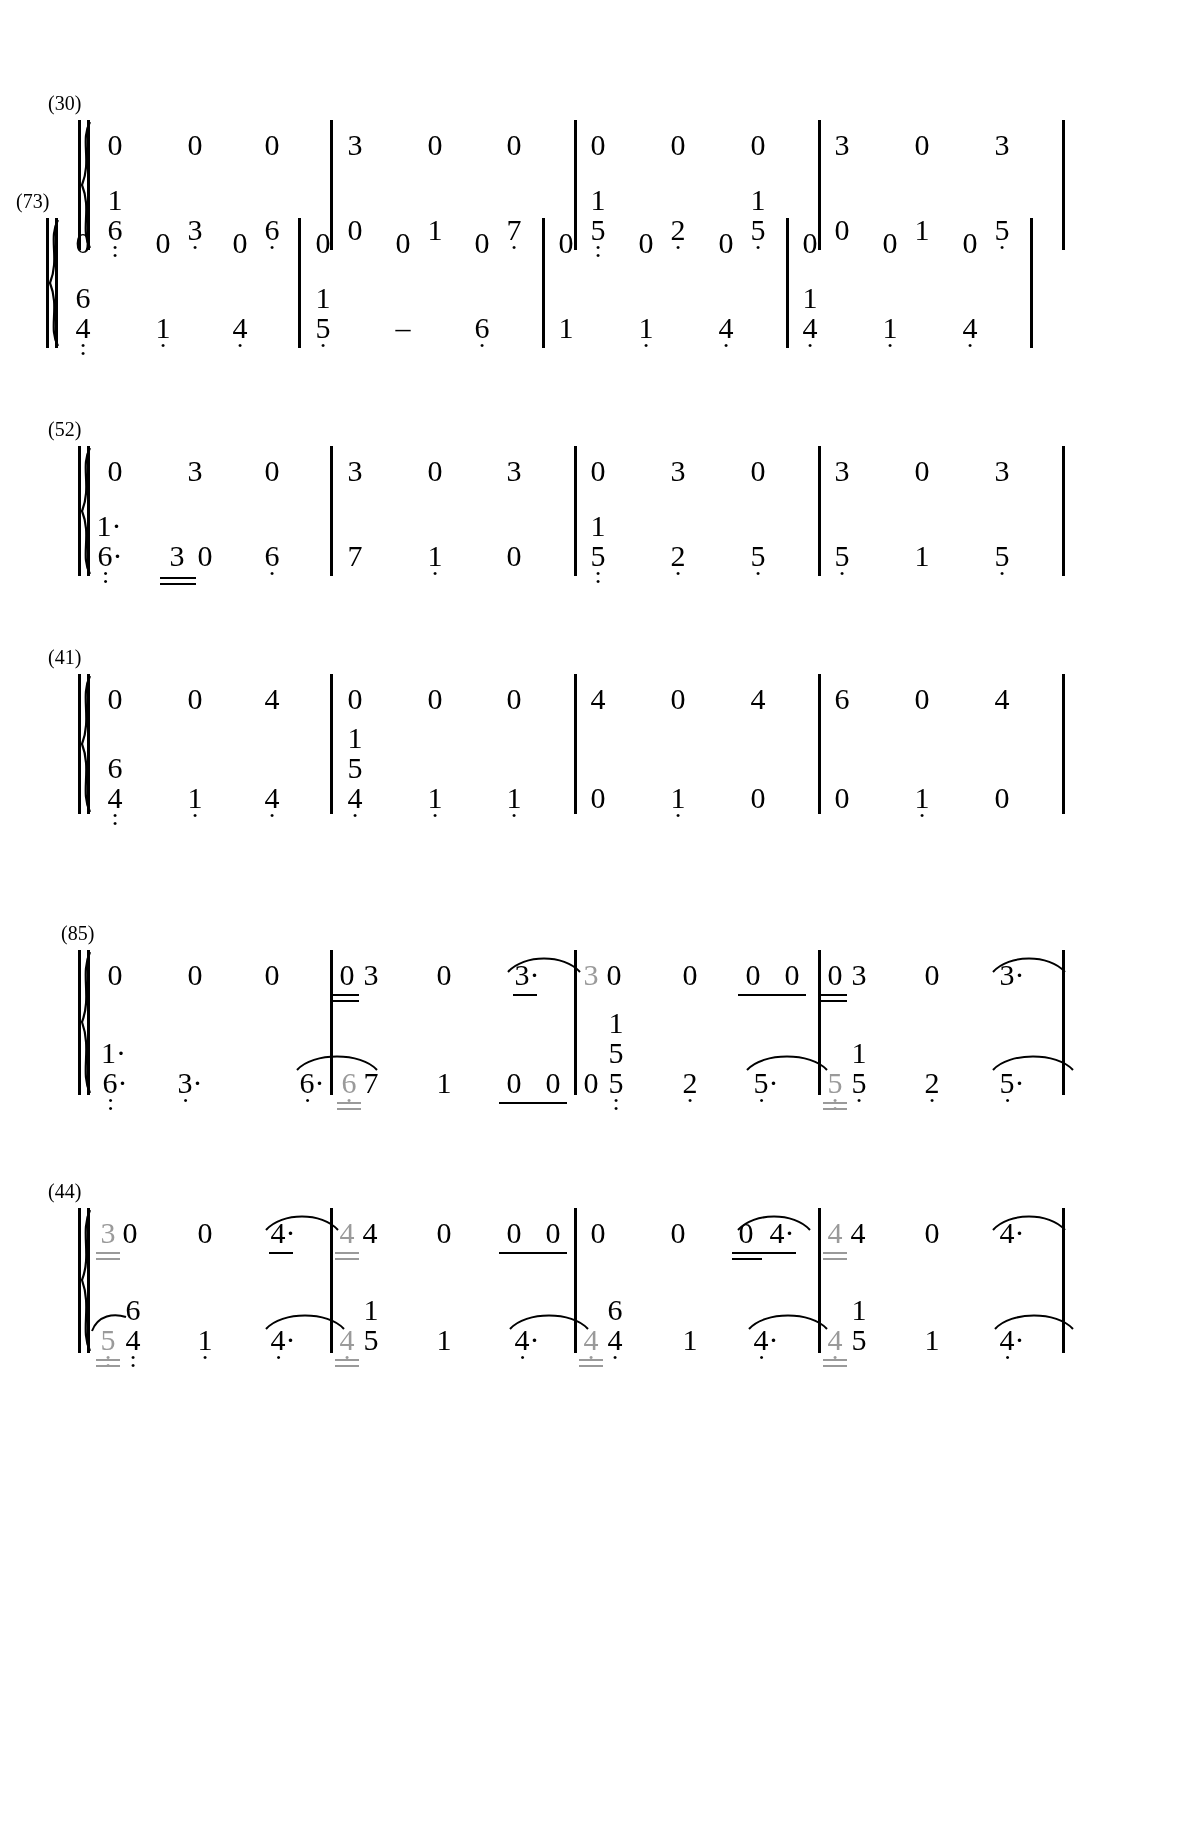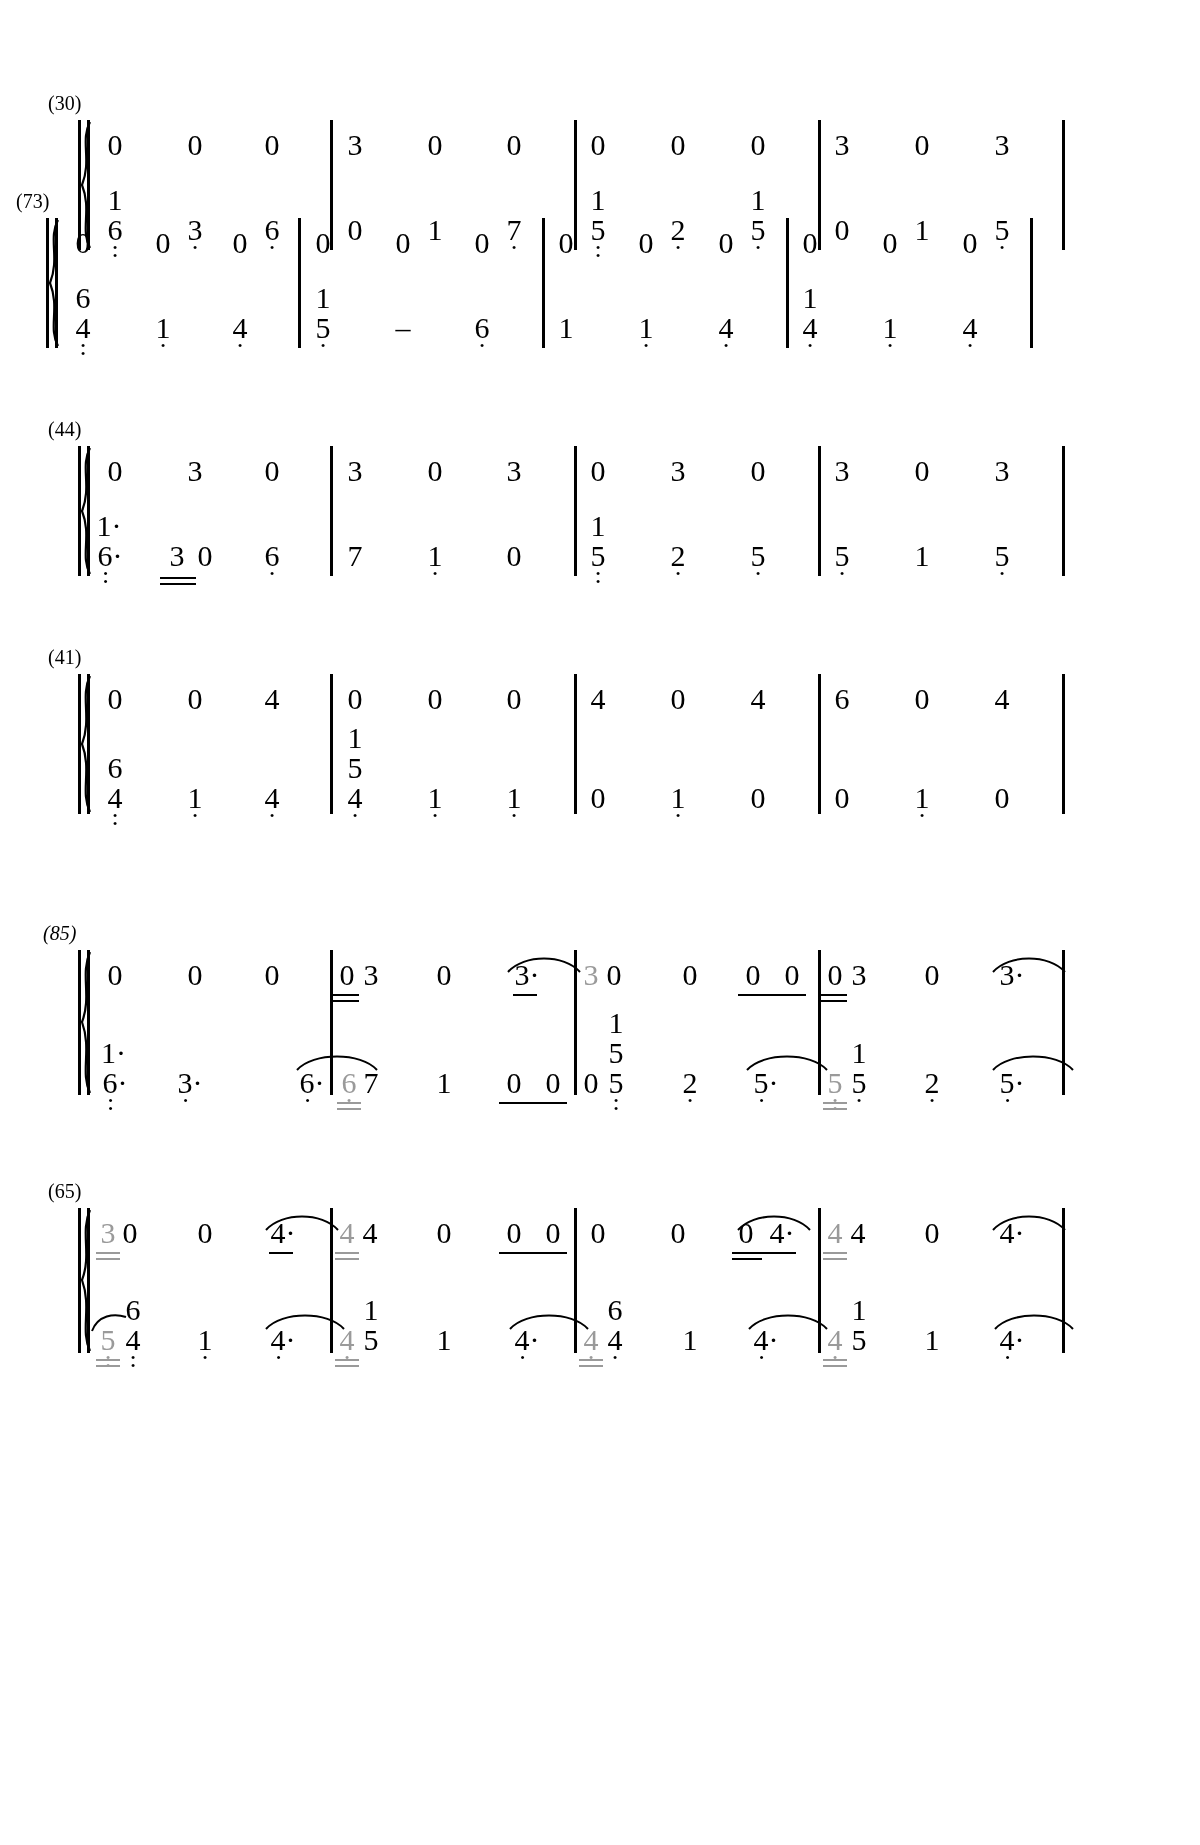--- a/index.html
+++ b/index.html
@@ -289,21 +289,21 @@
       </div>
       <div class="note" style="left:962px;">
         <span class="main">4</span>
         <span class="dot-below">·</span>
       </div>
     </div>
   </div>
 </div>
 
 <div class="system" style="height:230px;">
-  <div class="measure-number" style="top:-42px;left:8px;">(44)</div>
+  <div class="measure-number" style="top:-42px;left:8px;">(52)</div>
   <div class="staff-wrap" style="height:200px;">
     <div class="brace" style="top:-14px;height:130px;">
       <svg width="22" height="130" viewBox="0 0 22 130">
             <path d="M16 2 C6 20, 18 40, 8 65 C18 90, 6 110, 16 128" stroke="#000" stroke-width="2.2" fill="none"></path>
           </svg>
     </div>
     <div class="barline" style="left:38px;top:-14px;height:130px;"></div>
     <div class="barline" style="left:47px;top:-14px;height:130px;"></div>
     <div class="barline" style="left:290px;top:-14px;height:130px;"></div>
     <div class="barline" style="left:534px;top:-14px;height:130px;"></div>
@@ -457,21 +457,21 @@
         <span class="dot-below">·</span>
       </div>
       <div class="note" style="left:962px;">
         <span class="main">0</span>
       </div>
     </div>
   </div>
 </div>
 
 <div class="system" style="height:250px;">
-  <div class="measure-number" style="top:-18px;left:3px;font-style:italic;">(85)</div>
+  <div class="measure-number" style="top:-18px;left:21px;">(85)</div>
   <div class="staff-wrap" style="height:220px;">
     <div class="brace" style="top:10px;height:145px;">
       <svg width="22" height="145" viewBox="0 0 22 145">
             <path d="M16 2 C6 24, 18 46, 8 72 C18 100, 6 122, 16 143" stroke="#000" stroke-width="2.2" fill="none"></path>
           </svg>
     </div>
     <div class="barline" style="left:38px;top:10px;height:145px;"></div>
     <div class="barline" style="left:47px;top:10px;height:145px;"></div>
     <div class="barline" style="left:290px;top:10px;height:145px;"></div>
     <div class="barline" style="left:534px;top:10px;height:145px;"></div>
@@ -597,21 +597,21 @@
       <div class="slur" style="left:949px;top:-18px;">
         <svg width="88" height="24">
               <path d="M4 20 C20 2, 68 2, 84 20" stroke="#000" stroke-width="2" fill="none"></path>
             </svg>
       </div>
     </div>
   </div>
 </div>
 
 <div class="system" style="height:250px;">
-  <div class="measure-number" style="top:-10px;left:8px;">(65)</div>
+  <div class="measure-number" style="top:-10px;left:8px;">(44)</div>
   <div class="staff-wrap" style="height:220px;">
     <div class="brace" style="top:18px;height:145px;">
       <svg width="22" height="145" viewBox="0 0 22 145">
             <path d="M16 2 C6 24, 18 46, 8 72 C18 100, 6 122, 16 143" stroke="#000" stroke-width="2.2" fill="none"></path>
           </svg>
     </div>
     <div class="barline" style="left:38px;top:18px;height:145px;"></div>
     <div class="barline" style="left:47px;top:18px;height:145px;"></div>
     <div class="barline" style="left:290px;top:18px;height:145px;"></div>
     <div class="barline" style="left:534px;top:18px;height:145px;"></div>

